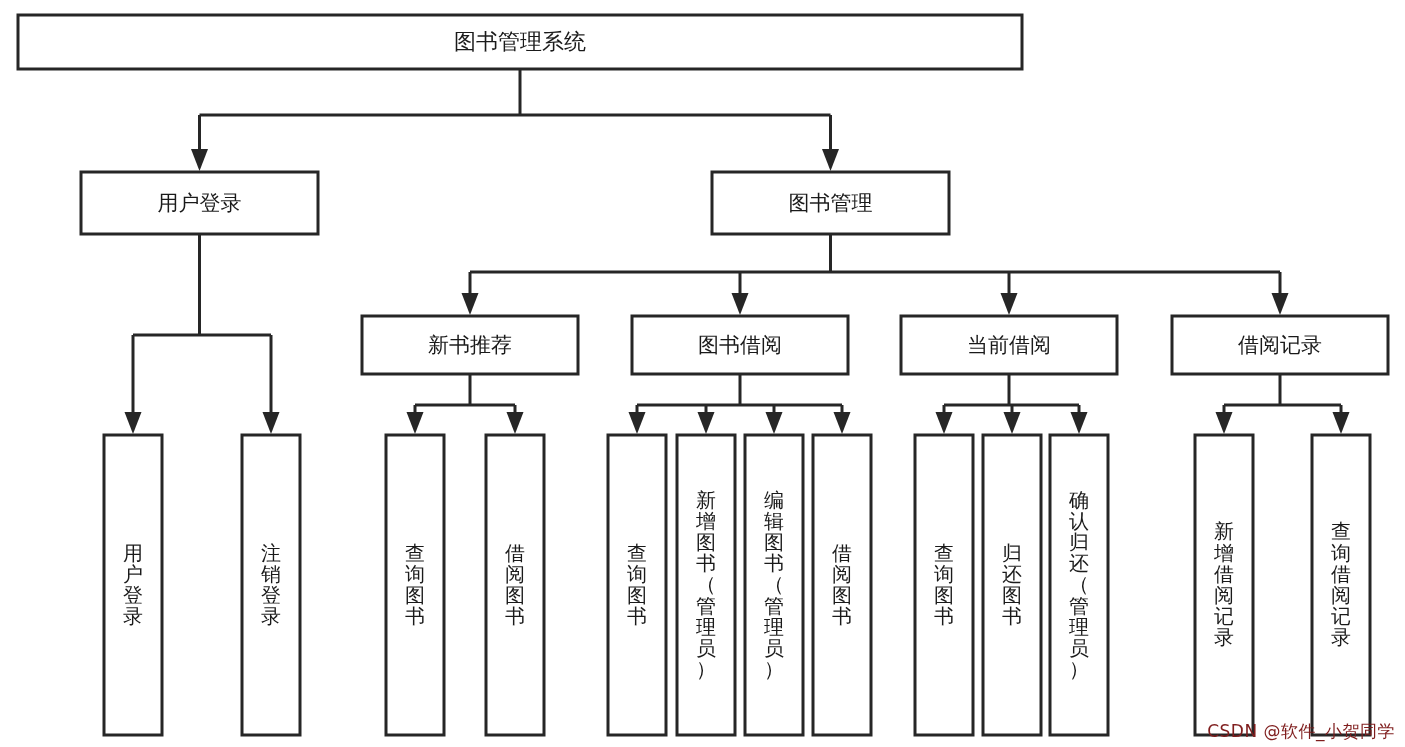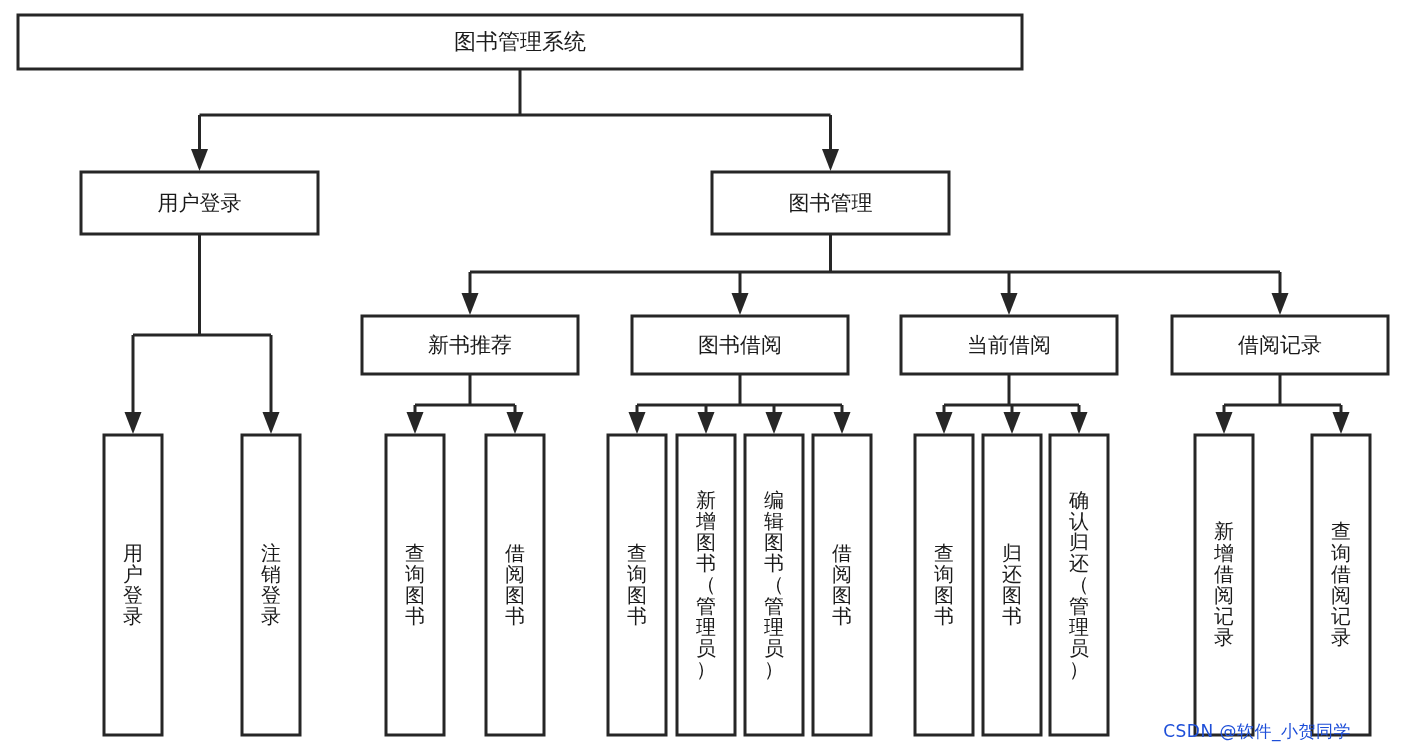--- a/index.html
+++ b/index.html
@@ -12,20 +12,21 @@
     width: 1405px;
     height: 747px;
     font-family: "Liberation Sans", "DejaVu Sans", sans-serif;
     overflow: hidden;
     position: relative;
   }
   #diagram-root {
     position: relative;
     width: 1359px;
     height: 747px;
+    padding-left: 44px;
   }
   svg.diagram {
     position: absolute;
     left: 0;
     top: 0;
     width: 1405px;
     height: 747px;
     display: block;
   }
   .node-box {
@@ -62,21 +63,21 @@
     text-align: center;
     white-space: pre;
     pointer-events: none;
   }
   .watermark {
     position: absolute;
     right: 8px;
     bottom: 4px;
     font-family: "DejaVu Sans", "Liberation Sans", sans-serif;
     font-size: 17px;
-    color: #1d4ed8;
+    color: #7f1d1d;
     letter-spacing: 0.5px;
     user-select: none;
   }
 </style>
 </head>
 <body>
 
 <div id="diagram-root">
   <svg class="diagram" id="diagram-svg" viewBox="0 0 1405 747" xmlns="http://www.w3.org/2000/svg">
       <g>

